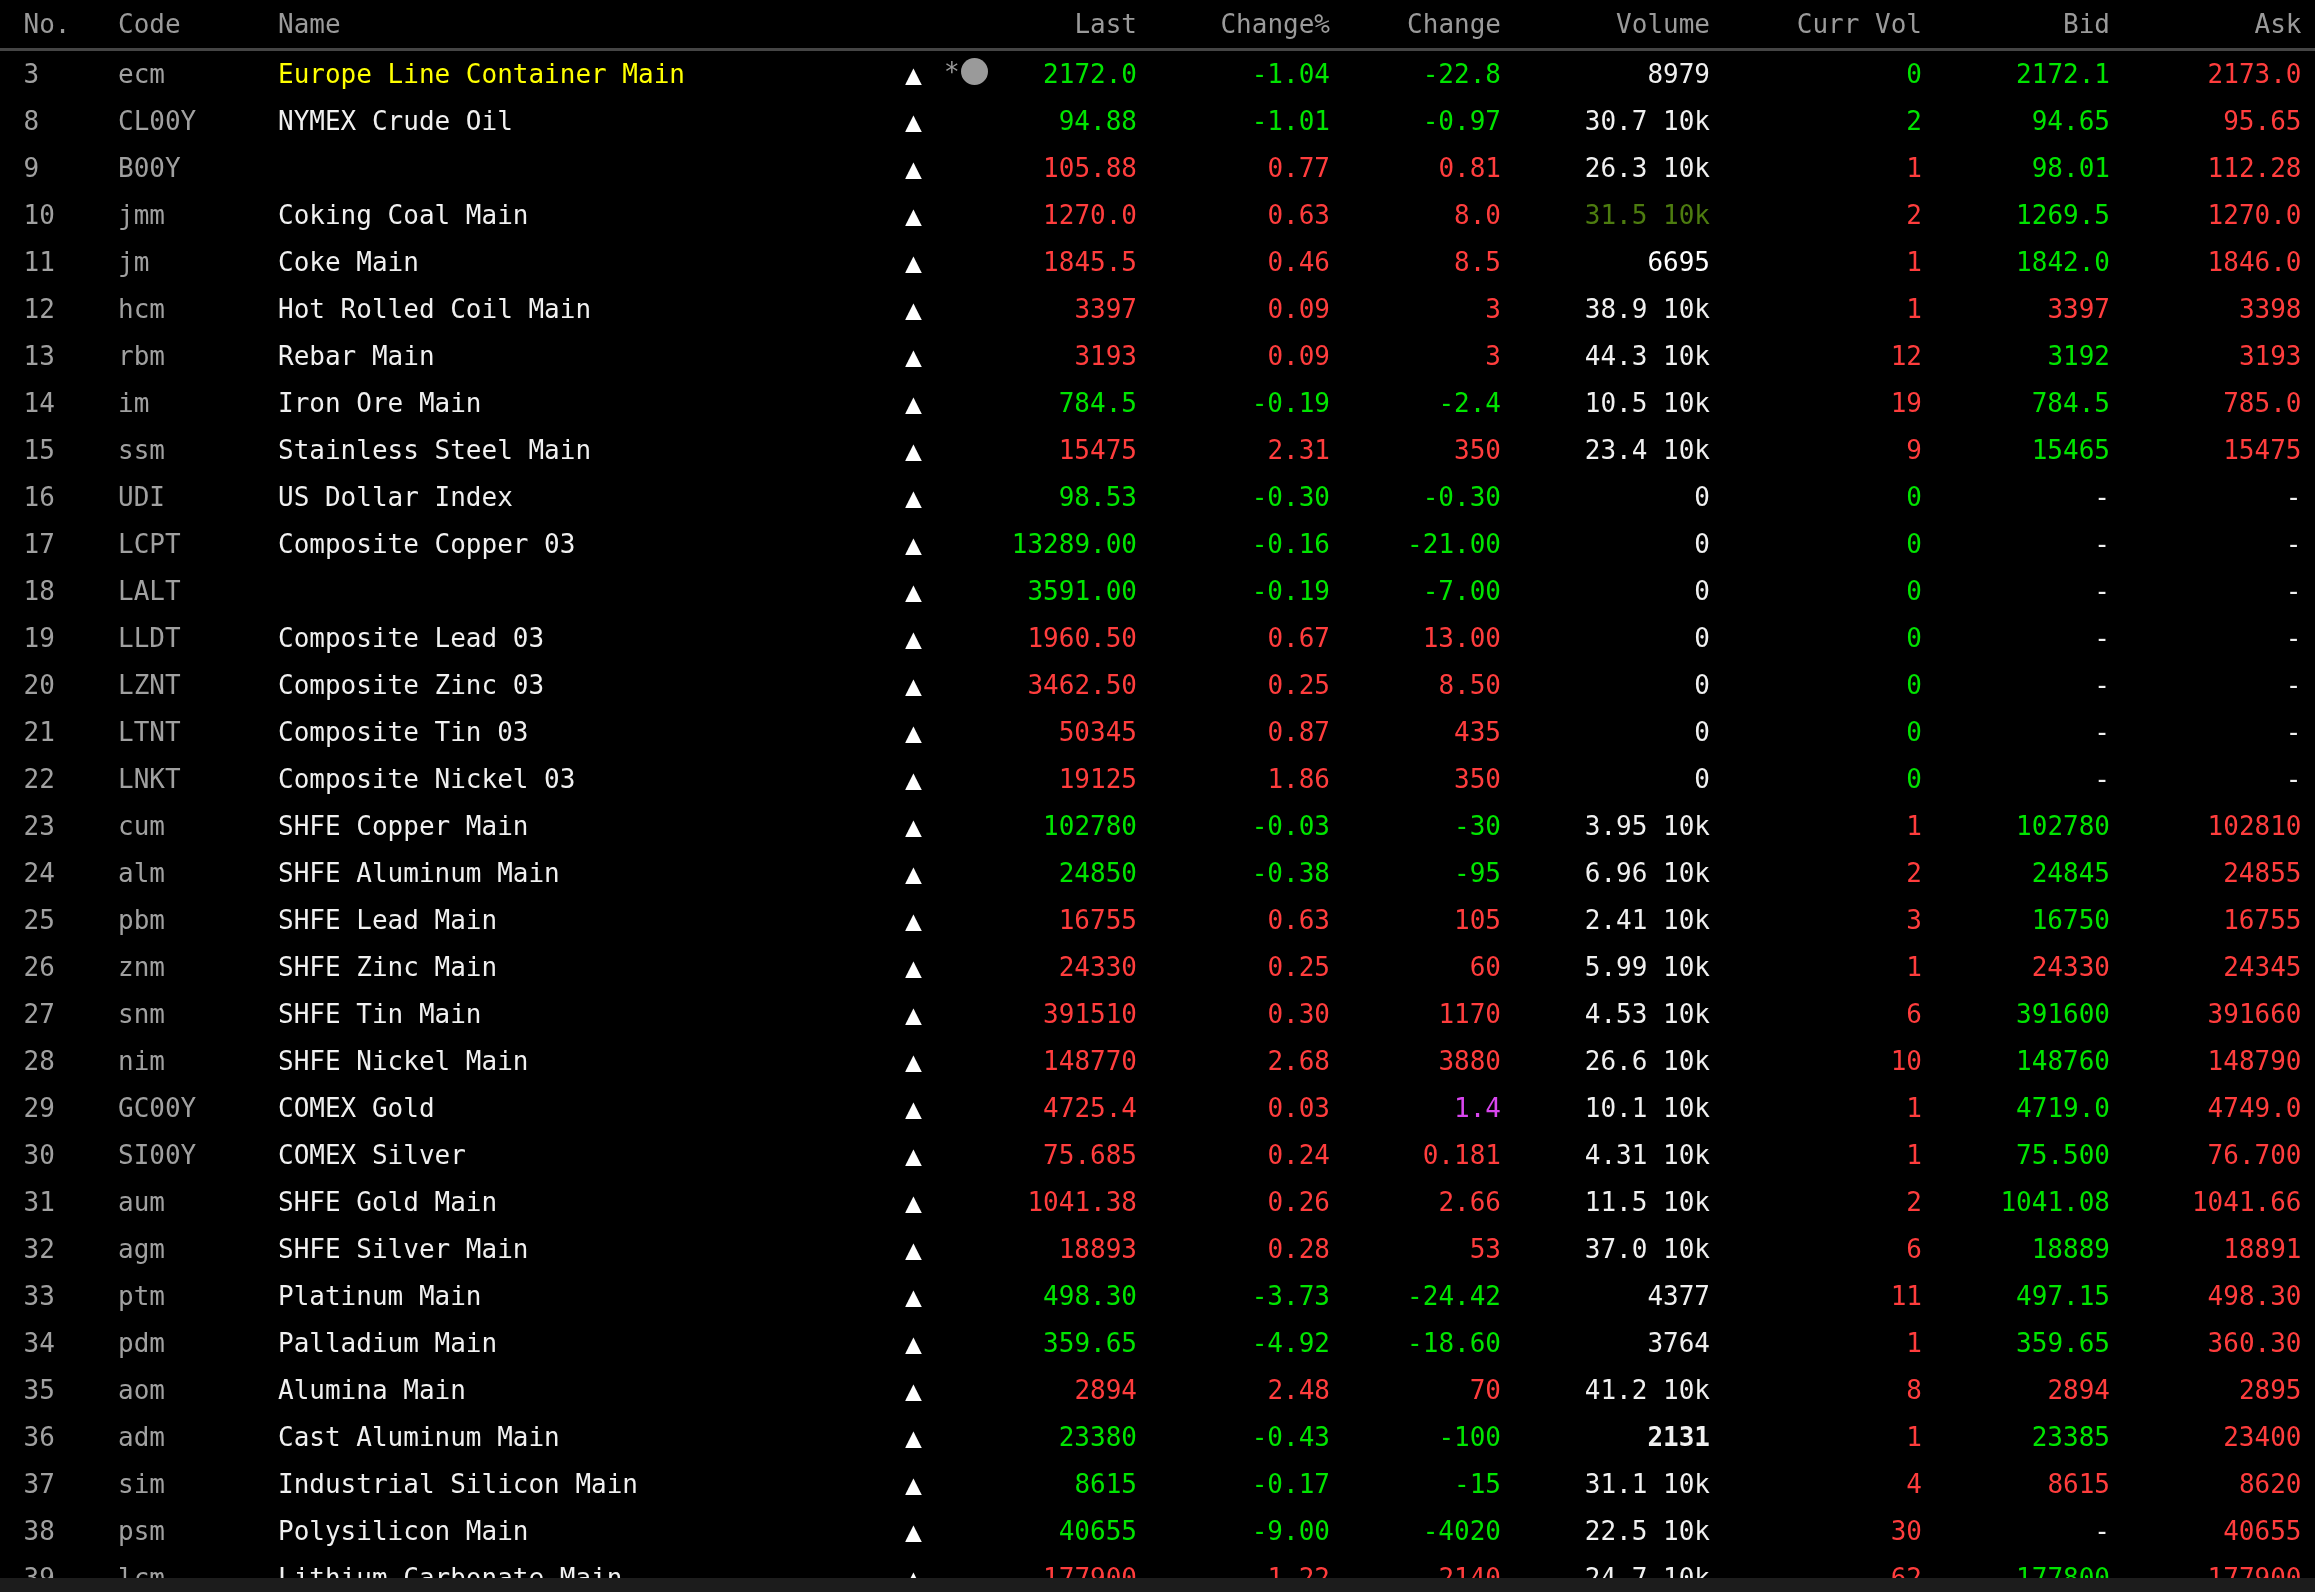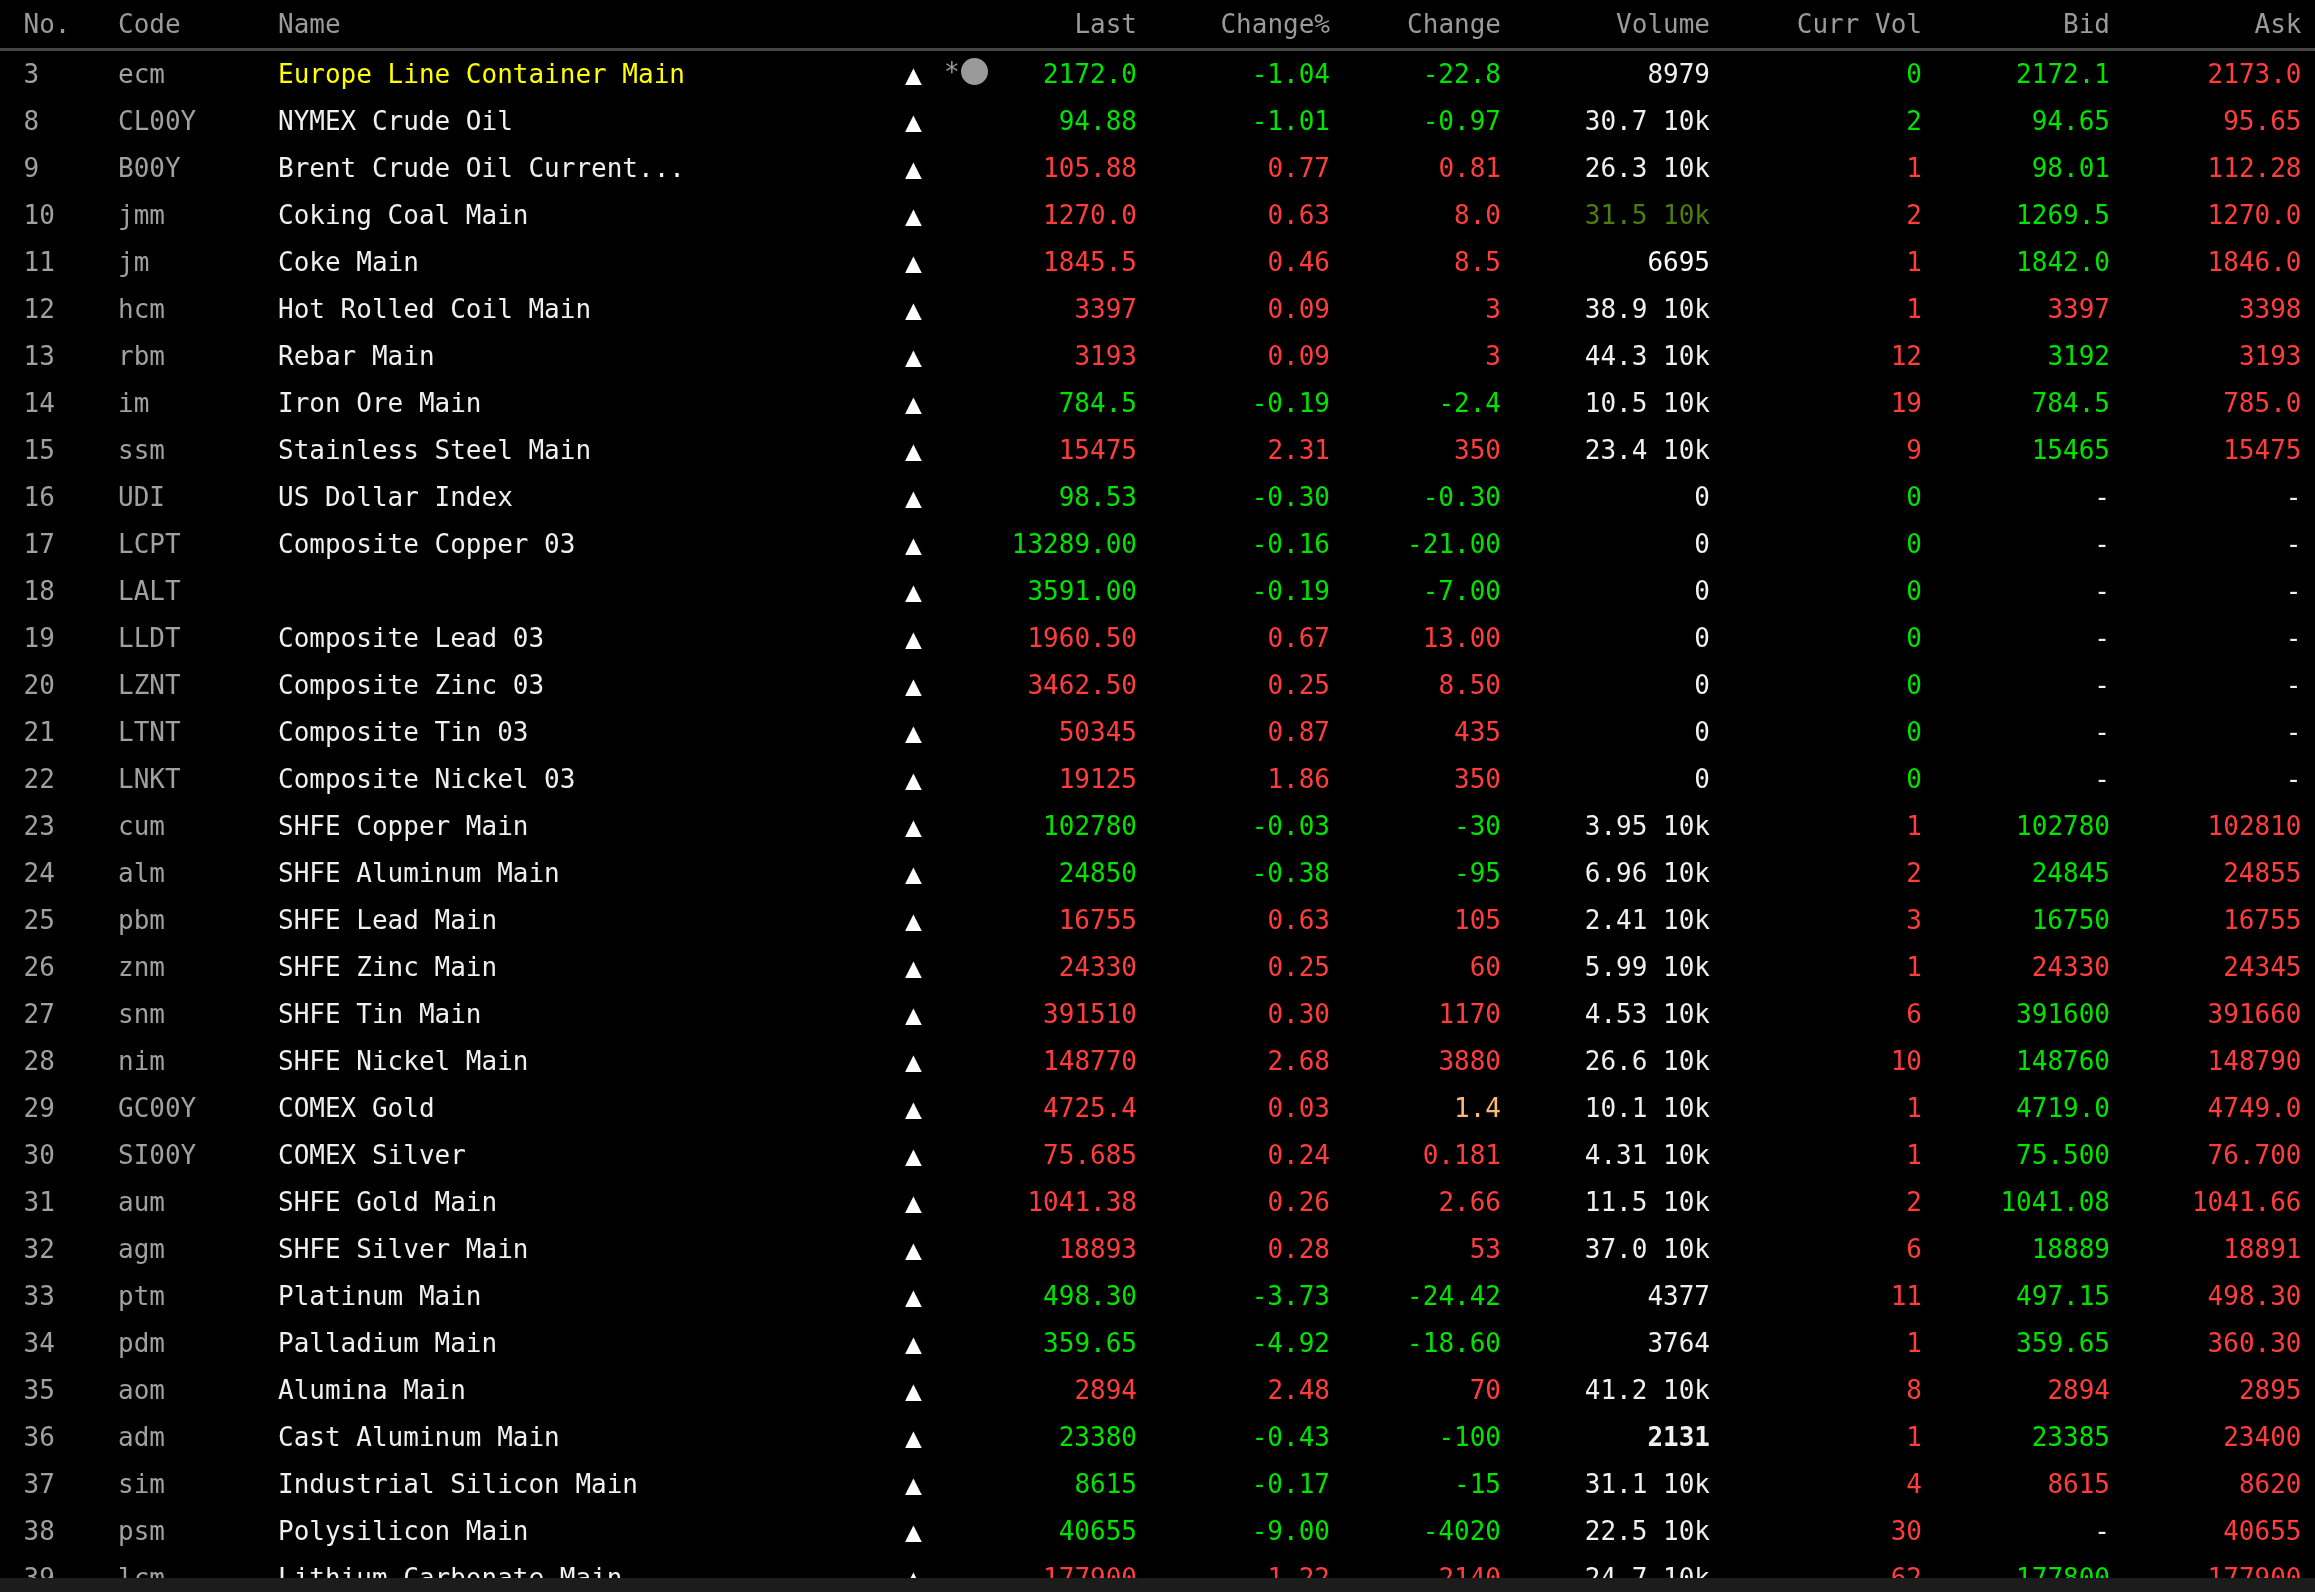--- a/index.html
+++ b/index.html
@@ -82,21 +82,20 @@
         <div class="cell c-pct" style="color: rgb(0, 228, 0);">-1.01</div>
         <div class="cell c-chg" style="color: rgb(0, 228, 0);">-0.97</div>
         <div class="cell c-vol" style="color: rgb(240, 240, 240);">30.7 10k</div>
         <div class="cell c-cvol" style="color: rgb(0, 228, 0);">2</div>
         <div class="cell c-bid" style="color: rgb(0, 228, 0);">94.65</div>
         <div class="cell c-ask" style="color: rgb(255, 61, 61);">95.65</div>
       </div>
       <div class="row">
         <div class="cell c-no" style="color: rgb(160, 160, 160);">9</div>
         <div class="cell c-code" style="color: rgb(160, 160, 160);">B00Y</div>
-        <div class="cell c-name" style="color: rgb(240, 240, 240);">Brent Crude Oil Current...</div>
         <div class="cell c-icon"><span class="tri" style="color: rgb(255, 255, 255);">▲</span></div>
         <div class="cell c-last" style="color: rgb(255, 61, 61);">105.88</div>
         <div class="cell c-pct" style="color: rgb(255, 61, 61);">0.77</div>
         <div class="cell c-chg" style="color: rgb(255, 61, 61);">0.81</div>
         <div class="cell c-vol" style="color: rgb(240, 240, 240);">26.3 10k</div>
         <div class="cell c-cvol" style="color: rgb(255, 61, 61);">1</div>
         <div class="cell c-bid" style="color: rgb(0, 228, 0);">98.01</div>
         <div class="cell c-ask" style="color: rgb(255, 61, 61);">112.28</div>
       </div>
       <div class="row">
@@ -345,21 +344,21 @@
         <div class="cell c-bid" style="color: rgb(0, 228, 0);">148760</div>
         <div class="cell c-ask" style="color: rgb(255, 61, 61);">148790</div>
       </div>
       <div class="row">
         <div class="cell c-no" style="color: rgb(160, 160, 160);">29</div>
         <div class="cell c-code" style="color: rgb(160, 160, 160);">GC00Y</div>
         <div class="cell c-name" style="color: rgb(240, 240, 240);">COMEX Gold</div>
         <div class="cell c-icon"><span class="tri" style="color: rgb(255, 255, 255);">▲</span></div>
         <div class="cell c-last" style="color: rgb(255, 61, 61);">4725.4</div>
         <div class="cell c-pct" style="color: rgb(255, 61, 61);">0.03</div>
-        <div class="cell c-chg" style="color: #fdba74;">1.4</div>
+        <div class="cell c-chg" style="color: #d946ef;">1.4</div>
         <div class="cell c-vol" style="color: rgb(240, 240, 240);">10.1 10k</div>
         <div class="cell c-cvol" style="color: rgb(255, 61, 61);">1</div>
         <div class="cell c-bid" style="color: rgb(0, 228, 0);">4719.0</div>
         <div class="cell c-ask" style="color: rgb(255, 61, 61);">4749.0</div>
       </div>
       <div class="row">
         <div class="cell c-no" style="color: rgb(160, 160, 160);">30</div>
         <div class="cell c-code" style="color: rgb(160, 160, 160);">SI00Y</div>
         <div class="cell c-name" style="color: rgb(240, 240, 240);">COMEX Silver</div>
         <div class="cell c-icon"><span class="tri" style="color: rgb(255, 255, 255);">▲</span></div>

